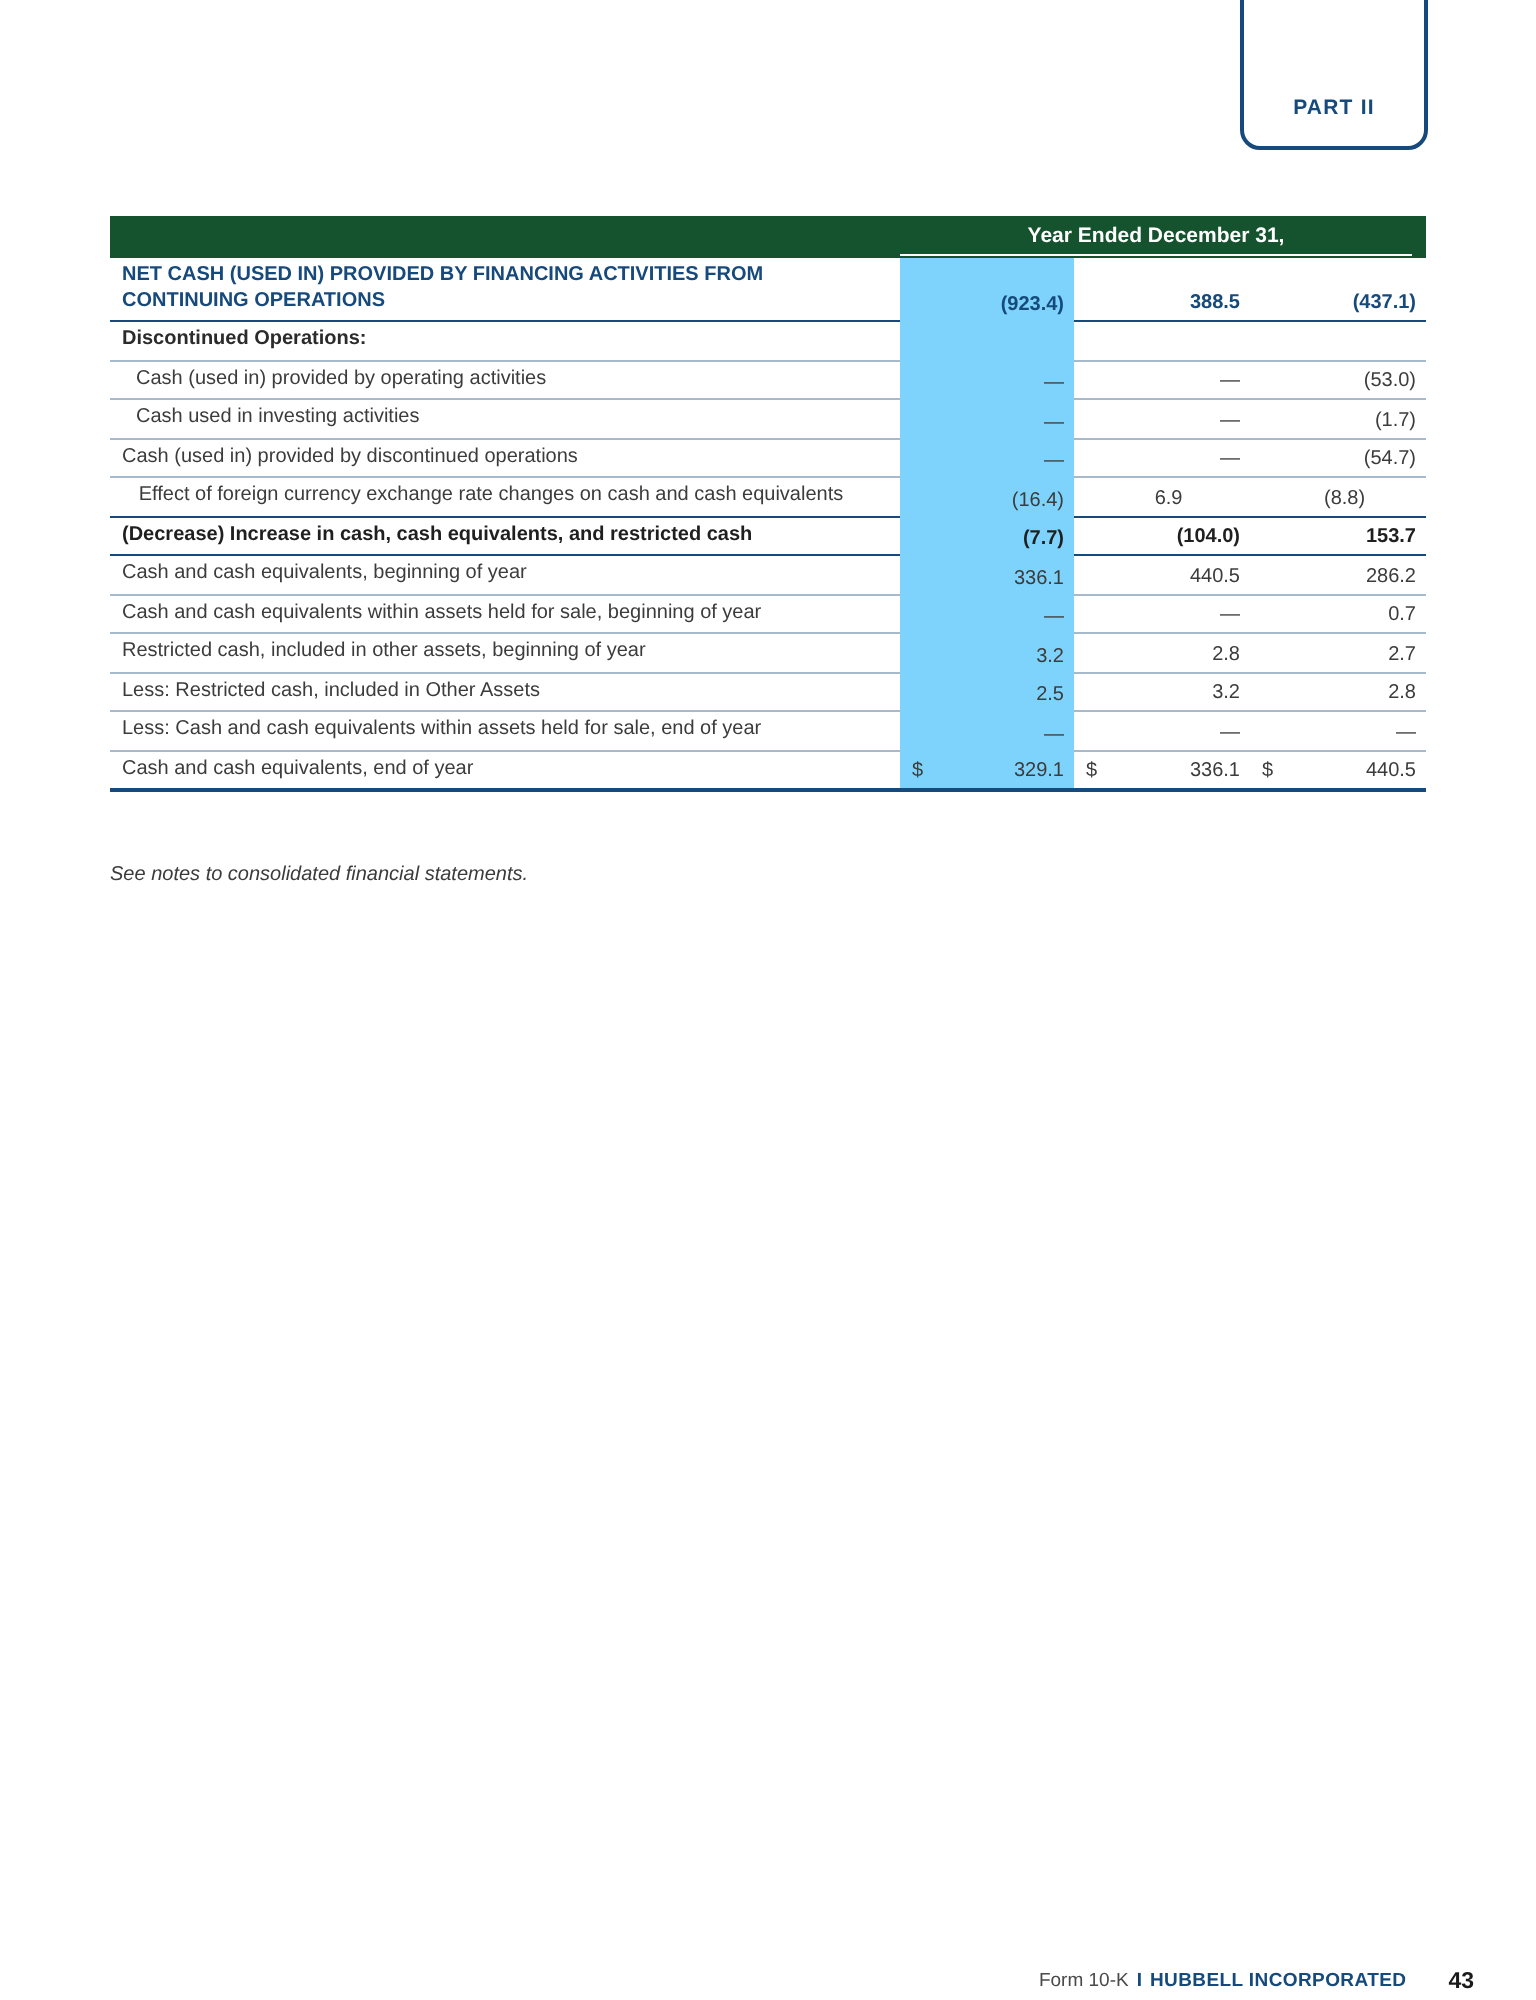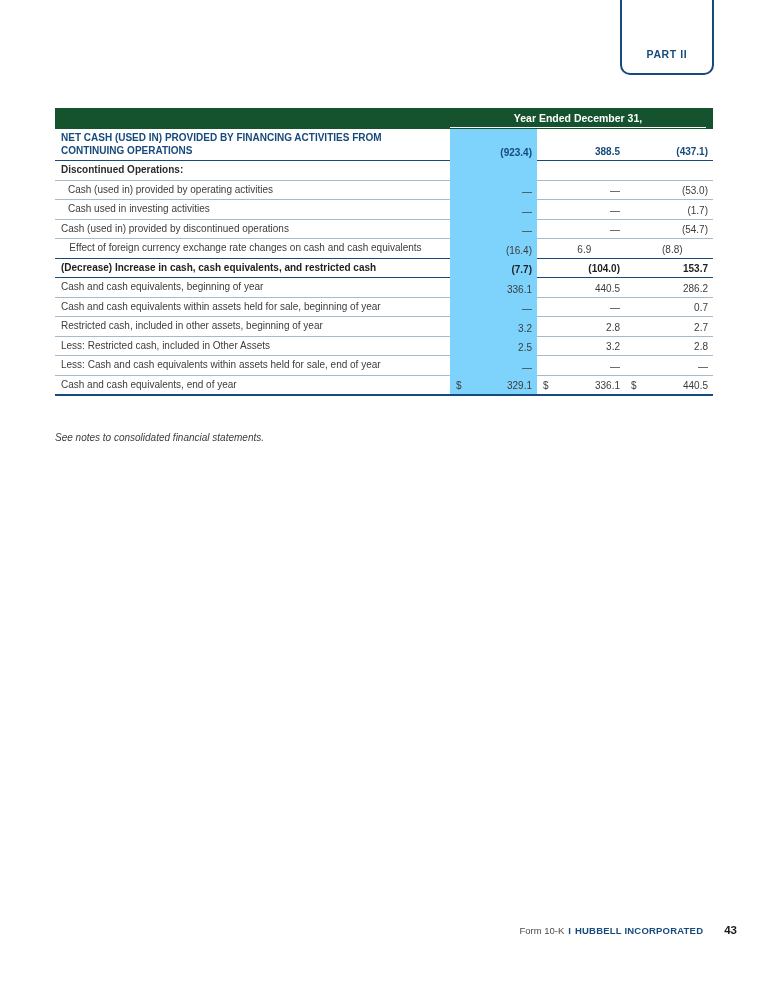--- a/index.html
+++ b/index.html
@@ -57,21 +57,21 @@
   .trow.netcash .lbl,.trow.netcash .num,.trow.netcash .dollar{color:#174A7C;font-weight:bold;}
   .trow.section .lbl{font-weight:bold;color:#2b2b2b;}
   .trow.total .lbl,.trow.total .num{font-weight:bold;color:#1f1f1f;}
   .trow.indent .lbl{padding-left:7px;}
 
   
   .footnote{position:absolute;left:55px;top:419px;font-style:italic;font-size:10px;color:#3b3b3b;margin-top:13px;}
 
   
   .page-footer{
-    position:absolute;top:924px;right:31px;display:flex;align-items:center;font-size:9.5px;
+    position:absolute;top:985px;right:31px;display:flex;align-items:flex-start;font-size:9.5px;
   }
   .pf-form{color:#4a4a4a;}
   .pf-sep{color:#174A7C;font-weight:bold;margin-left:4px;}
   .pf-company{color:#174A7C;font-weight:bold;margin-left:4px;letter-spacing:.2px;}
   .pf-page{color:#1a1a1a;font-weight:bold;font-size:11.5px;margin-left:21px;}
 </style>
 </head>
 <body>
 
 <div class="part-box">

